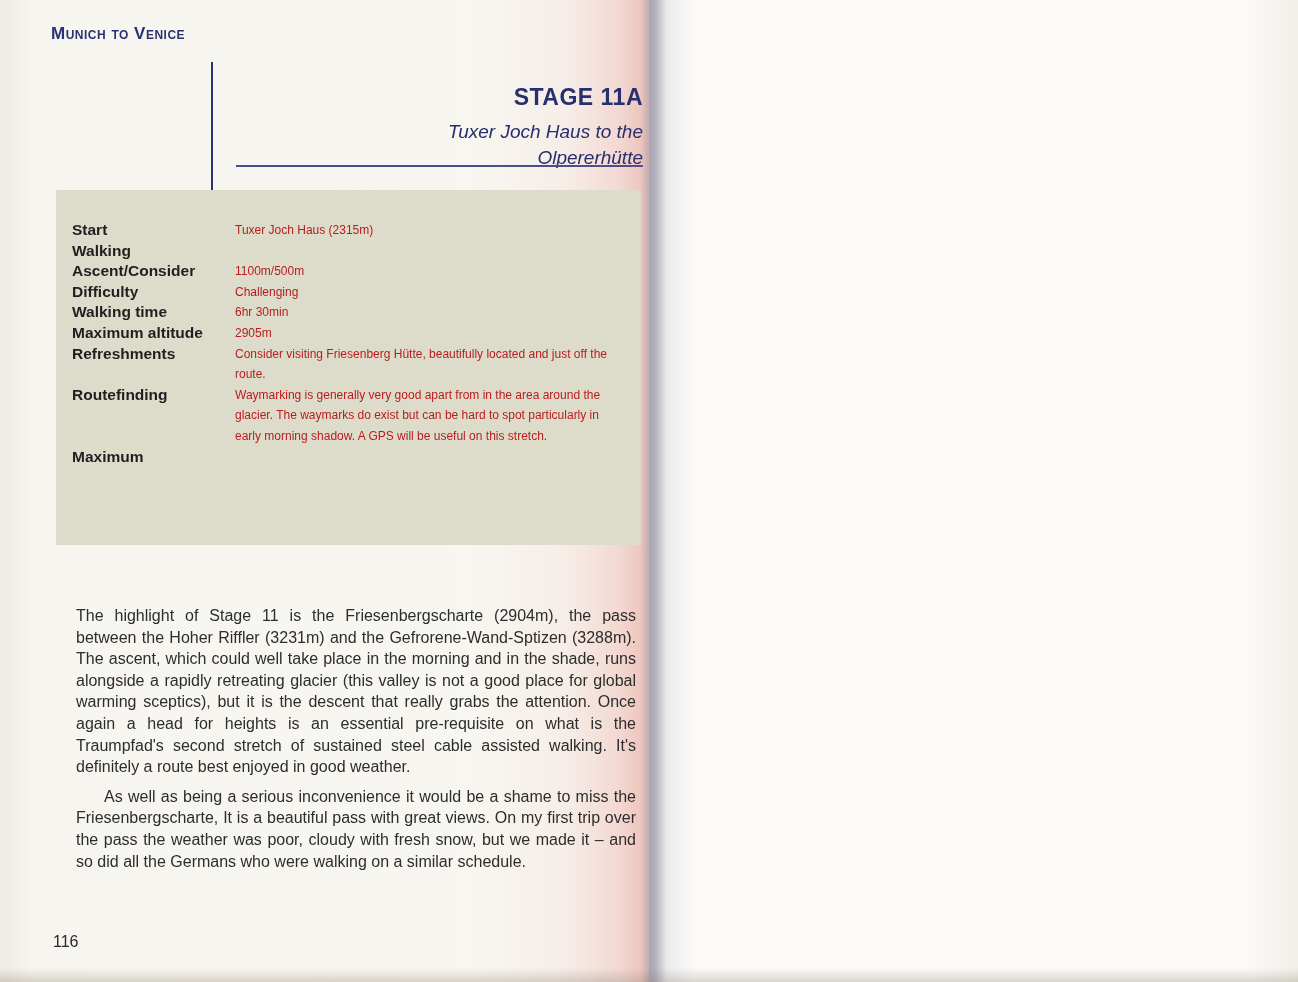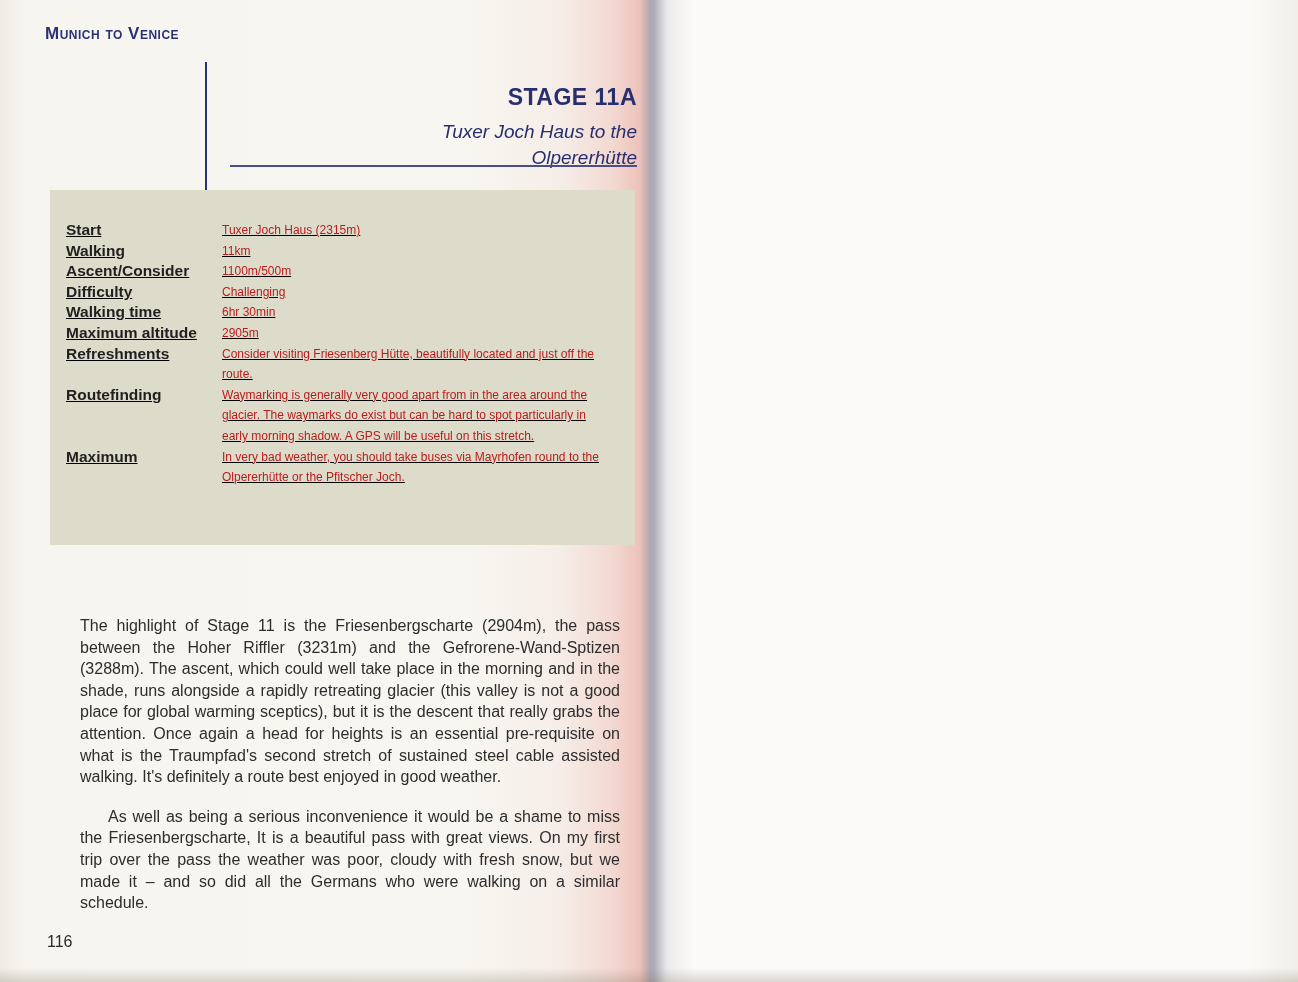--- a/index.html
+++ b/index.html
@@ -1,46 +1,46 @@
 <!DOCTYPE html>
 <html><head>
 <meta charset="utf-8">
 <style>
   html,body{margin:0;padding:0;}
   body{width:1298px;height:982px;position:relative;background:#efede5;font-family:"Liberation Sans",sans-serif;overflow:hidden;}
 
   
-  .page-left{position:absolute;left:0;top:0;width:649px;height:982px;
+  .page-left{position:absolute;left:6px;top:0;width:649px;height:982px;
     background:linear-gradient(90deg,#eeece4 0,#f7f5ef 25px,#f8f6f0 470px,#f6ede8 560px,#f3d9d2 612px,#eec4bc 638px,#d8b7b4 649px);}
   .page-right{position:absolute;left:649px;top:0;width:649px;height:982px;
     background:linear-gradient(90deg,#b9b7c0 0,#d9d8dd 8px,#efeeee 22px,#fbfaf8 45px,#fbfaf8 600px,#f1efe8 649px);}
   .spine-shade{position:absolute;left:640px;top:0;width:26px;height:982px;
     background:linear-gradient(90deg,rgba(160,140,150,0) 0,rgba(150,148,165,.55) 45%,rgba(120,120,140,.35) 60%,rgba(255,255,255,0) 100%);}
   .bottom-shade{position:absolute;left:0;bottom:0;width:100%;height:14px;
     background:linear-gradient(180deg,rgba(0,0,0,0) 0,rgba(120,110,95,.25) 100%);}
 
   
   .running-head{position:absolute;color:#2b3274;font-variant:small-caps;letter-spacing:.5px;}
   .rh-left{left:45px;top:24px;font-size:17px;font-weight:600;}
 
   .title-vrule{position:absolute;left:205px;top:62px;width:2px;height:182px;background:#2b3274;}
   .title-block{position:absolute;left:230px;top:84px;width:407px;text-align:right;color:#272f6e;}
   .stage-no{font-size:23px;font-weight:700;letter-spacing:.5px;}
   .stage-sub{font-size:19px;font-style:italic;line-height:26px;margin-top:8px;}
   .title-hrule{position:absolute;left:230px;top:165px;width:407px;height:2px;background:#4a4f8c;}
 
   .infobox{position:absolute;left:50px;top:190px;width:585px;min-height:355px;background:#dddccb;
     box-sizing:border-box;padding:30px 20px 24px 16px;}
-  .info-row{display:grid;grid-template-columns:150px 1fr;column-gap:6px;text-decoration:underline;}
+  .info-row{display:grid;grid-template-columns:150px 1fr;column-gap:13px;}
   .info-label{font-weight:700;color:#1f1f1f;font-size:15.5px;line-height:20.6px;}
   .info-value{color:#b91c1c;font-size:12px;line-height:20.6px;}
 
   .bodytext{position:absolute;left:62px;top:597px;width:576px;color:#2d2d2d;
     font-size:16px;line-height:21.6px;text-align:justify;}
-  .bodytext p{margin:18px;}
+  .bodytext p{margin:8px;}
   .bodytext p + p{text-indent:28px;}
 
   .pagenum{position:absolute;font-size:16px;color:#2a2a2a;}
   .pn-left{left:47px;top:933px;}
 </style>
 </head>
 <body>
 
 <div class="page-left">
   <div class="running-head rh-left">Munich to Venice</div>
@@ -55,21 +55,20 @@
   <div class="title-hrule"></div>
 
   <div class="infobox">
     <div id="infobox-rows">
         <div class="info-row">
           <span class="info-label">Start</span>
           <span class="info-value">Tuxer Joch Haus (2315m)</span>
         </div>
         <div class="info-row">
           <span class="info-label">Walking</span>
-          <span class="info-value">11km</span>
         </div>
         <div class="info-row">
           <span class="info-label">Ascent/Consider</span>
           <span class="info-value">1100m/500m</span>
         </div>
         <div class="info-row">
           <span class="info-label">Difficulty</span>
           <span class="info-value">Challenging</span>
         </div>
         <div class="info-row">
@@ -83,21 +82,20 @@
         <div class="info-row">
           <span class="info-label">Refreshments</span>
           <span class="info-value">Consider visiting Friesenberg Hütte, beautifully located and just off the route.</span>
         </div>
         <div class="info-row">
           <span class="info-label">Routefinding</span>
           <span class="info-value">Waymarking is generally very good apart from in the area around the glacier. The waymarks do exist but can be hard to spot particularly in early morning shadow. A GPS will be useful on this stretch.</span>
         </div>
         <div class="info-row">
           <span class="info-label">Maximum</span>
-          <span class="info-value">In very bad weather, you should take buses via Mayrhofen round to the Olpererhütte or the Pfitscher Joch.</span>
         </div>
       </div>
   </div>
 
   <div class="bodytext">
     <p>The highlight of Stage 11 is the Friesenbergscharte (2904m), the pass between the Hoher Riffler (3231m) and the Gefrorene-Wand-Sptizen (3288m). The ascent, which could well take place in the morning and in the shade, runs alongside a rapidly retreating glacier (this valley is not a good place for global warming sceptics), but it is the descent that really grabs the attention. Once again a head for heights is an essential pre-requisite on what is the Traumpfad's second stretch of sustained steel cable assisted walking. It's definitely a route best enjoyed in good weather.</p>
     <p>As well as being a serious inconvenience it would be a shame to miss the Friesenbergscharte, It is a beautiful pass with great views. On my first trip over the pass the weather was poor, cloudy with fresh snow, but we made it – and so did all the Germans who were walking on a similar schedule.</p>
   </div>
 
   <div class="pagenum pn-left">116</div>

